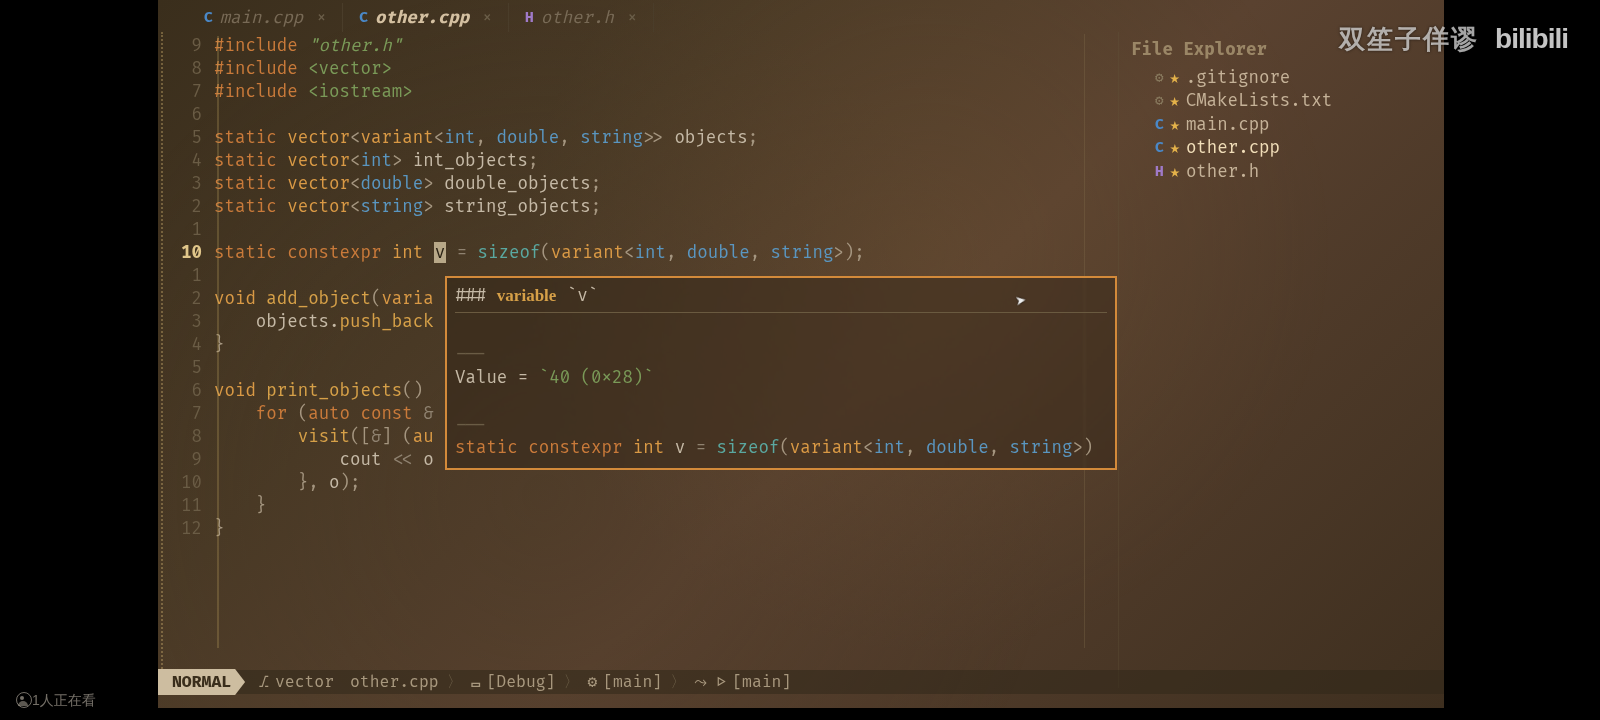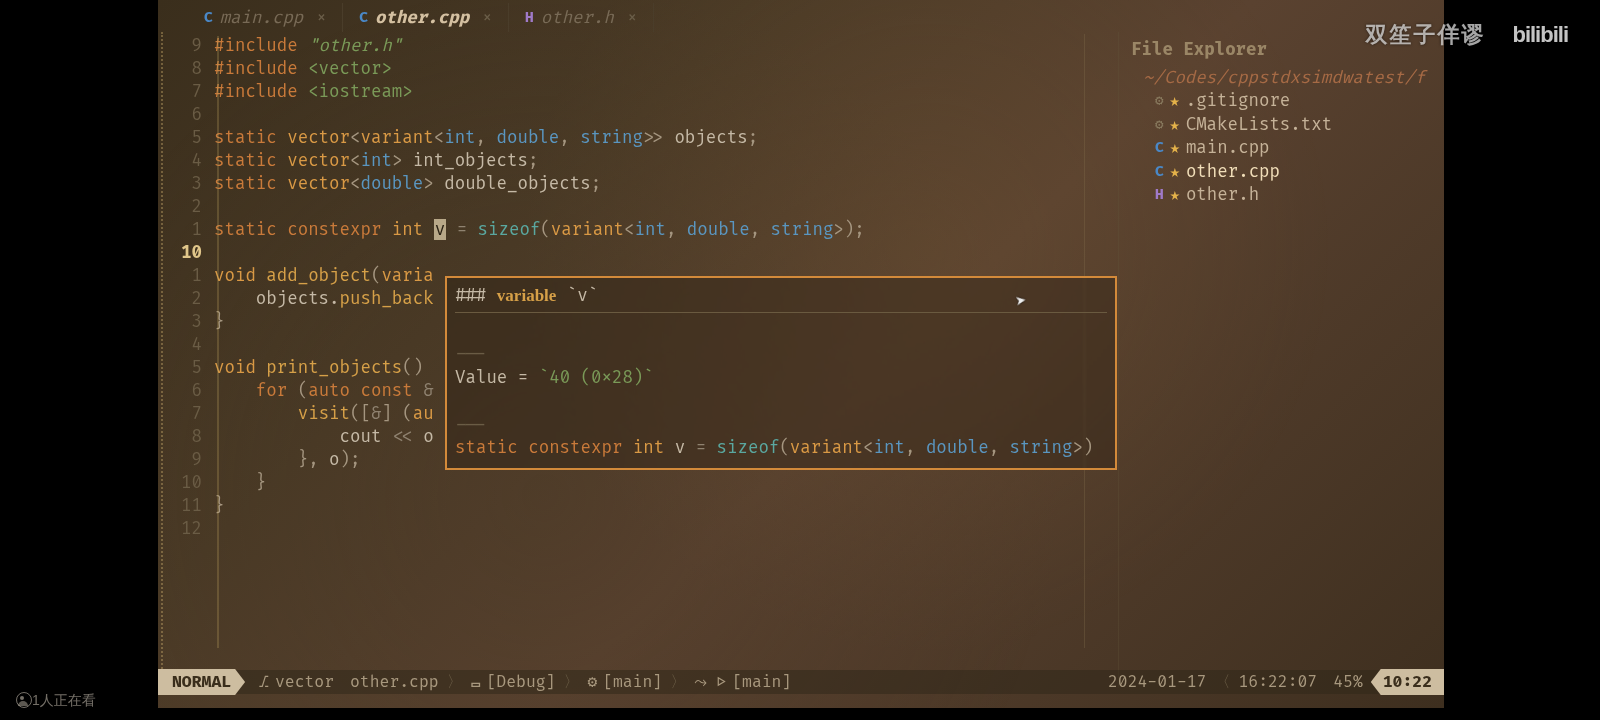--- a/index.html
+++ b/index.html
@@ -155,22 +155,22 @@
 }
 
 
 .wm1 {
   position: absolute;
   right: 32px; top: 20px;
   z-index: 10;
   color: rgba(235,235,235,0.7);
   font-family: sans-serif;
 }
-.wm1 .cn { font-size: 22px; letter-spacing: 2px; text-shadow: 0 0 3px rgba(0,0,0,0.6); font-weight: 700;}
-.wm1 .logo { font-size: 22px; font-weight: 900; letter-spacing: -1px; margin-left: 27px; color: rgba(245,245,245,0.8);}
+.wm1 .cn { font-size: 26px; letter-spacing: 2px; text-shadow: 0 0 3px rgba(0,0,0,0.6); font-weight: 700;}
+.wm1 .logo { font-size: 28px; font-weight: 900; letter-spacing: -1px; margin-left: 16px; color: rgba(245,245,245,0.8);}
 .wm2 {
   position: absolute;
   left: 16px; bottom: 10px;
   z-index: 10;
   color: rgba(210,200,185,0.55);
   font-family: sans-serif;
   font-size: 14px;
   display: flex; align-items: center;
 }
 .wm2 .ico { width: 16px; height: 16px; border: 1.5px solid currentColor; border-radius: 50%; position: relative;}
@@ -258,20 +258,21 @@
           </div>
         <div class="code" id="code">
           <div class="indent-guide"></div>
         <div class="row"><span class="kw">#include </span><span class="str">"other.h"</span></div>
             <div class="row"><span class="kw">#include </span><span class="inc">&lt;vector&gt;</span></div>
             <div class="row"><span class="kw">#include </span><span class="inc">&lt;iostream&gt;</span></div>
             <div class="row"></div>
             <div class="row"><span class="kw">static </span><span class="ty">vector</span><span class="pun">&lt;</span><span class="ty">variant</span><span class="pun">&lt;</span><span class="hl">int</span><span class="pun">, </span><span class="hl">double</span><span class="pun">, </span><span class="hl">string</span><span class="pun">&gt;&gt; </span><span class="id">objects</span><span class="pun">;</span></div>
             <div class="row"><span class="kw">static </span><span class="ty">vector</span><span class="pun">&lt;</span><span class="hl">int</span><span class="pun">&gt; </span><span class="id">int_objects</span><span class="pun">;</span></div>
             <div class="row"><span class="kw">static </span><span class="ty">vector</span><span class="pun">&lt;</span><span class="hl">double</span><span class="pun">&gt; </span><span class="id">double_objects</span><span class="pun">;</span></div>
+            <div class="row"><span class="kw">static </span><span class="ty">vector</span><span class="pun">&lt;</span><span class="hl">string</span><span class="pun">&gt; </span><span class="id">string_objects</span><span class="pun">;</span></div>
             <div class="row"></div>
             <div class="row"><span class="kw">static </span><span class="kw">constexpr </span><span class="ty">int </span><span class="curs">v</span><span class="op"> = </span><span class="fn">sizeof</span><span class="pun">(</span><span class="ty">variant</span><span class="pun">&lt;</span><span class="hl">int</span><span class="pun">, </span><span class="hl">double</span><span class="pun">, </span><span class="hl">string</span><span class="pun">&gt;</span><span class="pun">)</span><span class="pun">;</span></div>
             <div class="row"></div>
             <div class="row"><span class="ty">void </span><span class="fn2">add_object</span><span class="pun">(</span><span class="ty">varia</span></div>
             <div class="row"><span class="id">    objects.</span><span class="fn2">push_back</span></div>
             <div class="row"><span class="pun">}</span></div>
             <div class="row"></div>
             <div class="row"><span class="ty">void </span><span class="fn2">print_objects</span><span class="pun">()</span></div>
             <div class="row"><span class="kw">    for </span><span class="pun">(</span><span class="kw">auto const </span><span class="op">&amp;</span></div>
             <div class="row"><span class="id">        </span><span class="fn2">visit</span><span class="pun">([</span><span class="op">&amp;</span><span class="pun">] (</span><span class="ty">au</span></div>
@@ -293,21 +294,20 @@
         <div class="line">&nbsp;</div>
         <div class="line cmt">---</div>
         <div class="line" id="sigline"><span class="kw">static </span><span class="kw">constexpr </span><span class="ty">int </span><span class="id">v </span><span class="op">= </span><span class="fn">sizeof</span><span class="pun">(</span><span class="ty">variant</span><span class="pun">&lt;</span><span class="hl">int</span><span class="pun">, </span><span class="hl">double</span><span class="pun">, </span><span class="hl">string</span><span class="pun">&gt;</span><span class="pun">)</span></div>
       </div>
 
       <div class="mouse">➤</div>
     </div>
 
     <div class="side-pane">
       <div class="side-title">File Explorer</div>
-      <div class="side-path">~/Codes/cppstdxsimdwatest/f</div>
       <div id="tree">
           <div class="tree-row">
             <span class="ft" style="color:#8a7c60;font-weight:bold">⚙</span>
             <span class="star">★</span>
             <span>.gitignore</span>
           </div>
           <div class="tree-row">
             <span class="ft" style="color:#8a7c60;font-weight:bold">⚙</span>
             <span class="star">★</span>
             <span>CMakeLists.txt</span>
@@ -337,27 +337,20 @@
       <span>⎇</span>
       <span>vector</span>
     </span>
     <span class="seg">other.cpp</span>
     <span class="sep2">〉</span>
     <span class="seg">▭ <span>[Debug]</span></span>
     <span class="sep2">〉</span>
     <span class="seg">⚙ <span>[main]</span></span>
     <span class="sep2">〉</span>
     <span class="seg">⤳ ▷ <span>[main]</span></span>
-    <span class="right">
-      <span class="seg">2024-01-17</span>
-      <span class="sep2">〈</span>
-      <span class="seg">16:22:07</span>
-      <span class="seg">45%</span>
-      <span class="pos">10:22</span>
-    </span>
   </div>
 </div>
 
 <div class="wm1">
   <span class="cn">双笙子佯谬</span><span class="logo">bilibili</span>
 </div>
 <div class="wm2">
   <span class="ico"></span>
   <span>1人正在看</span>
 </div>

